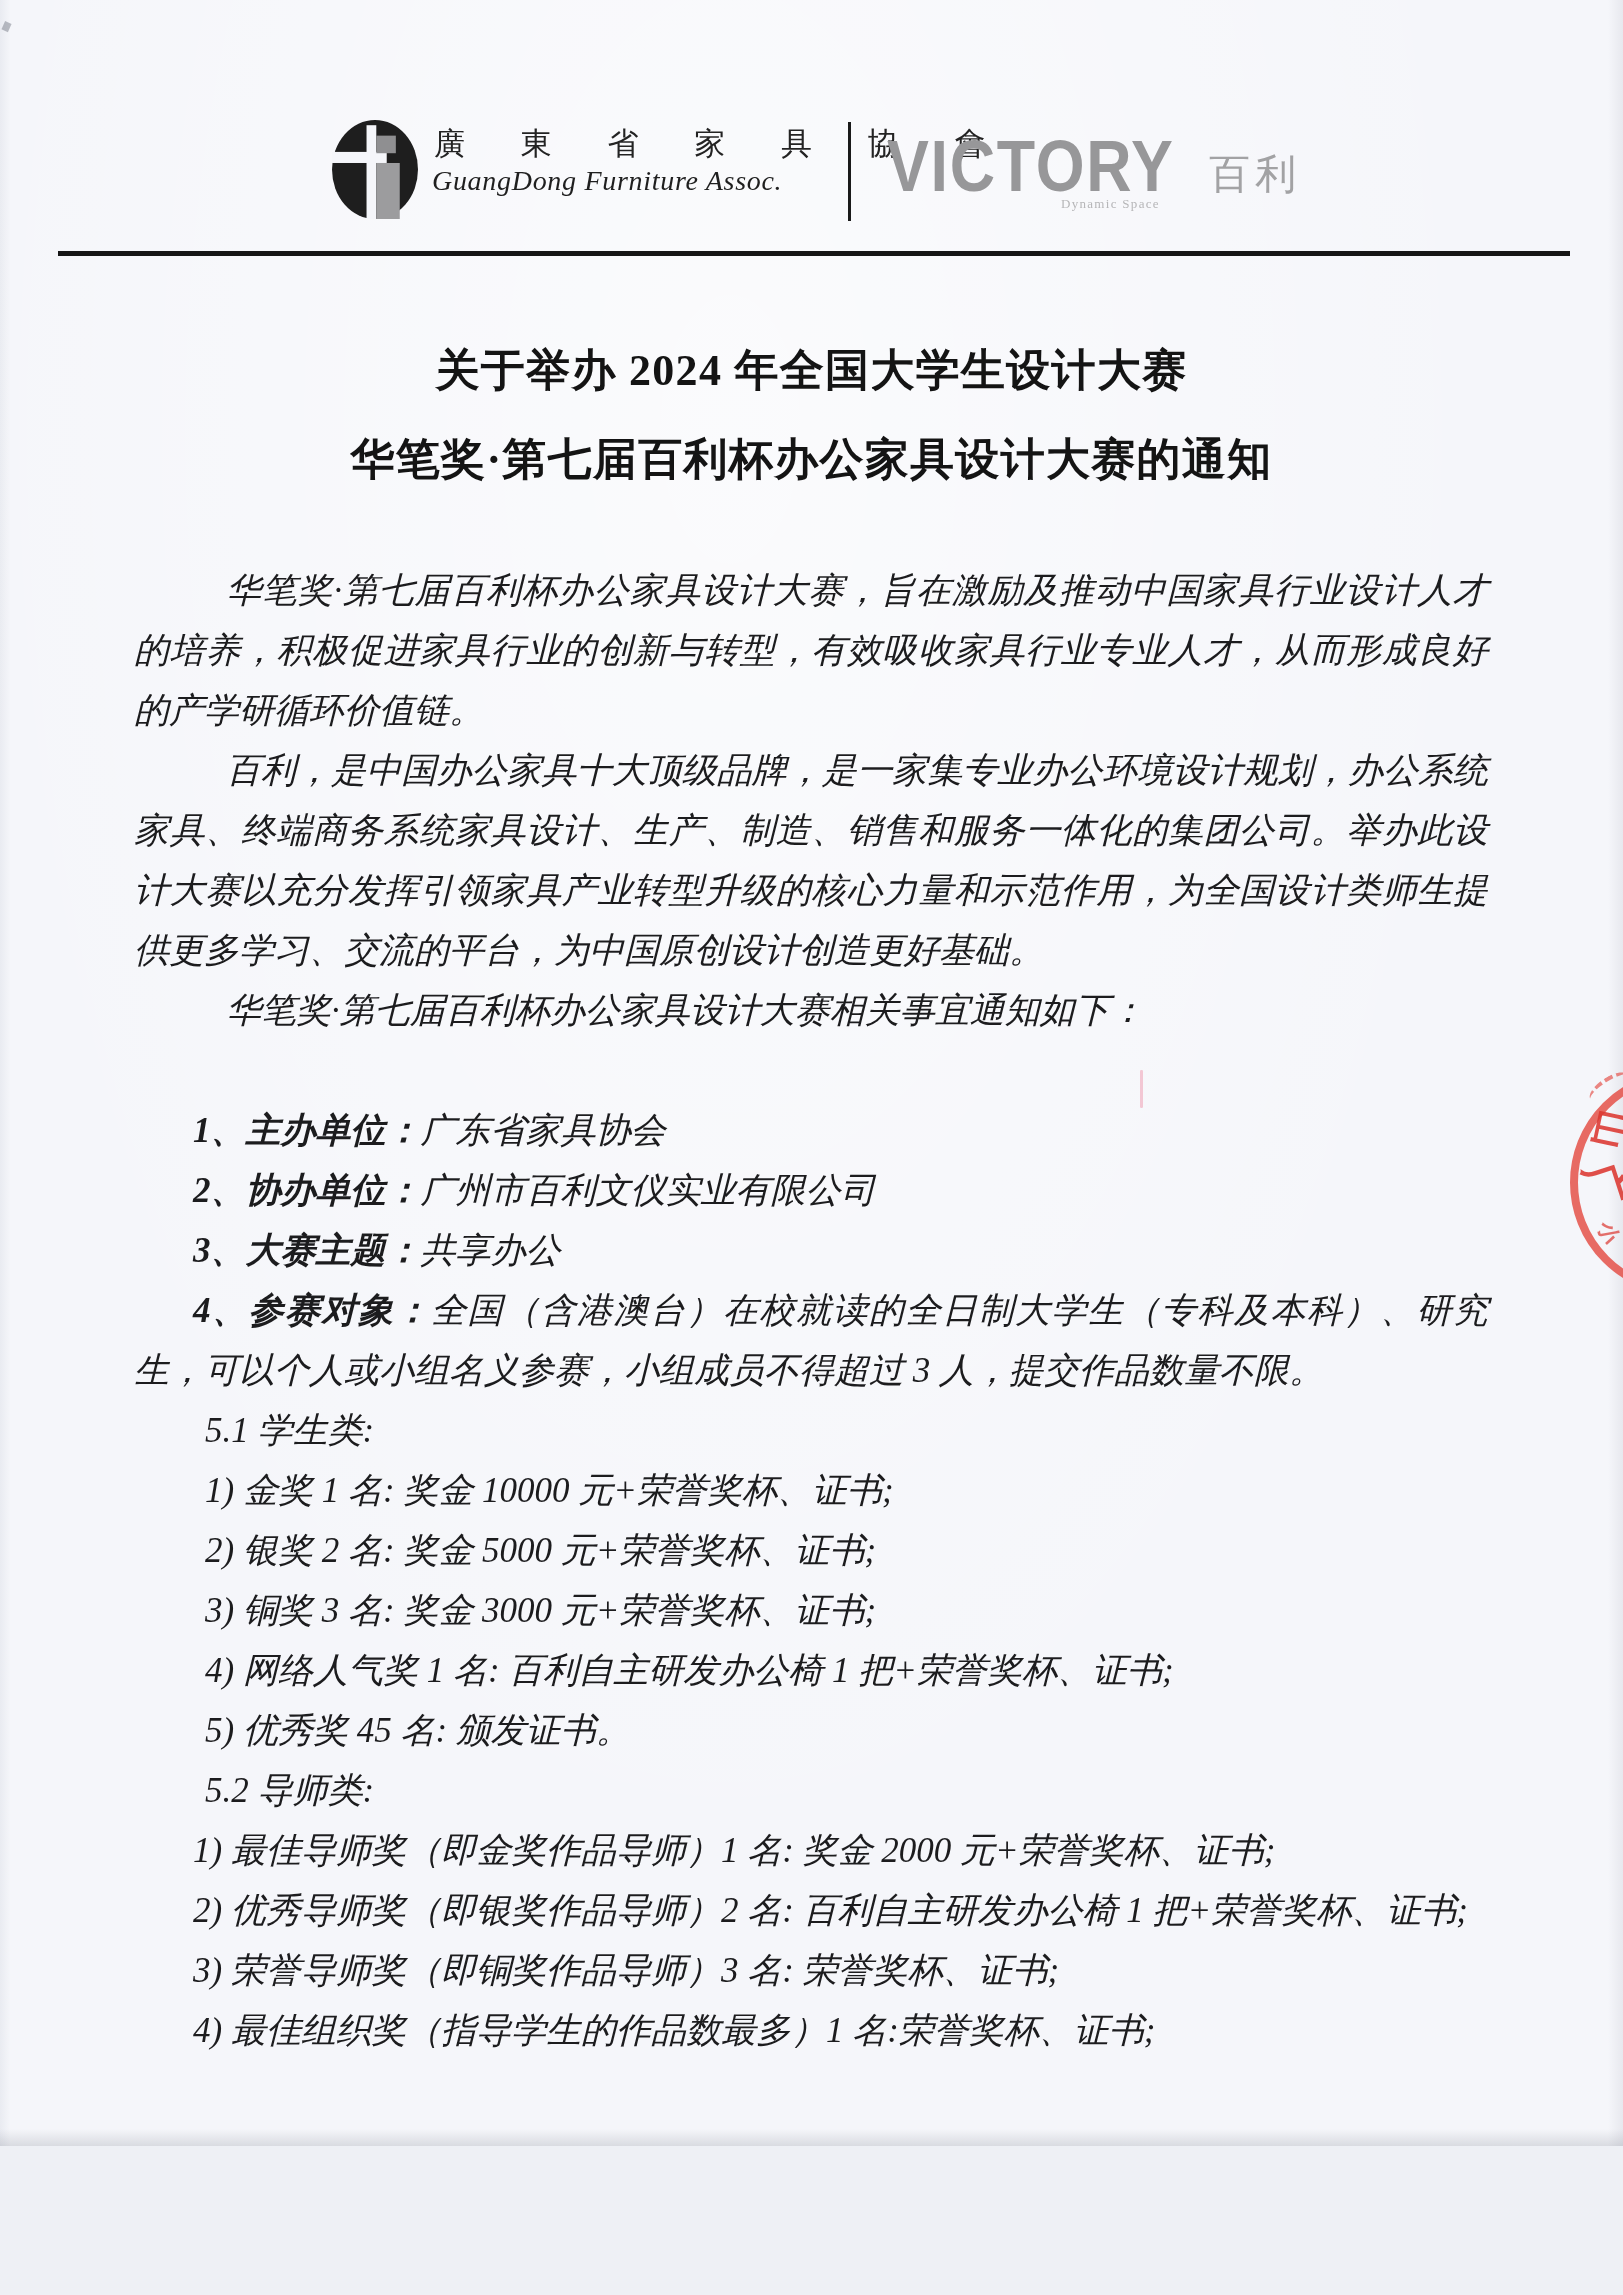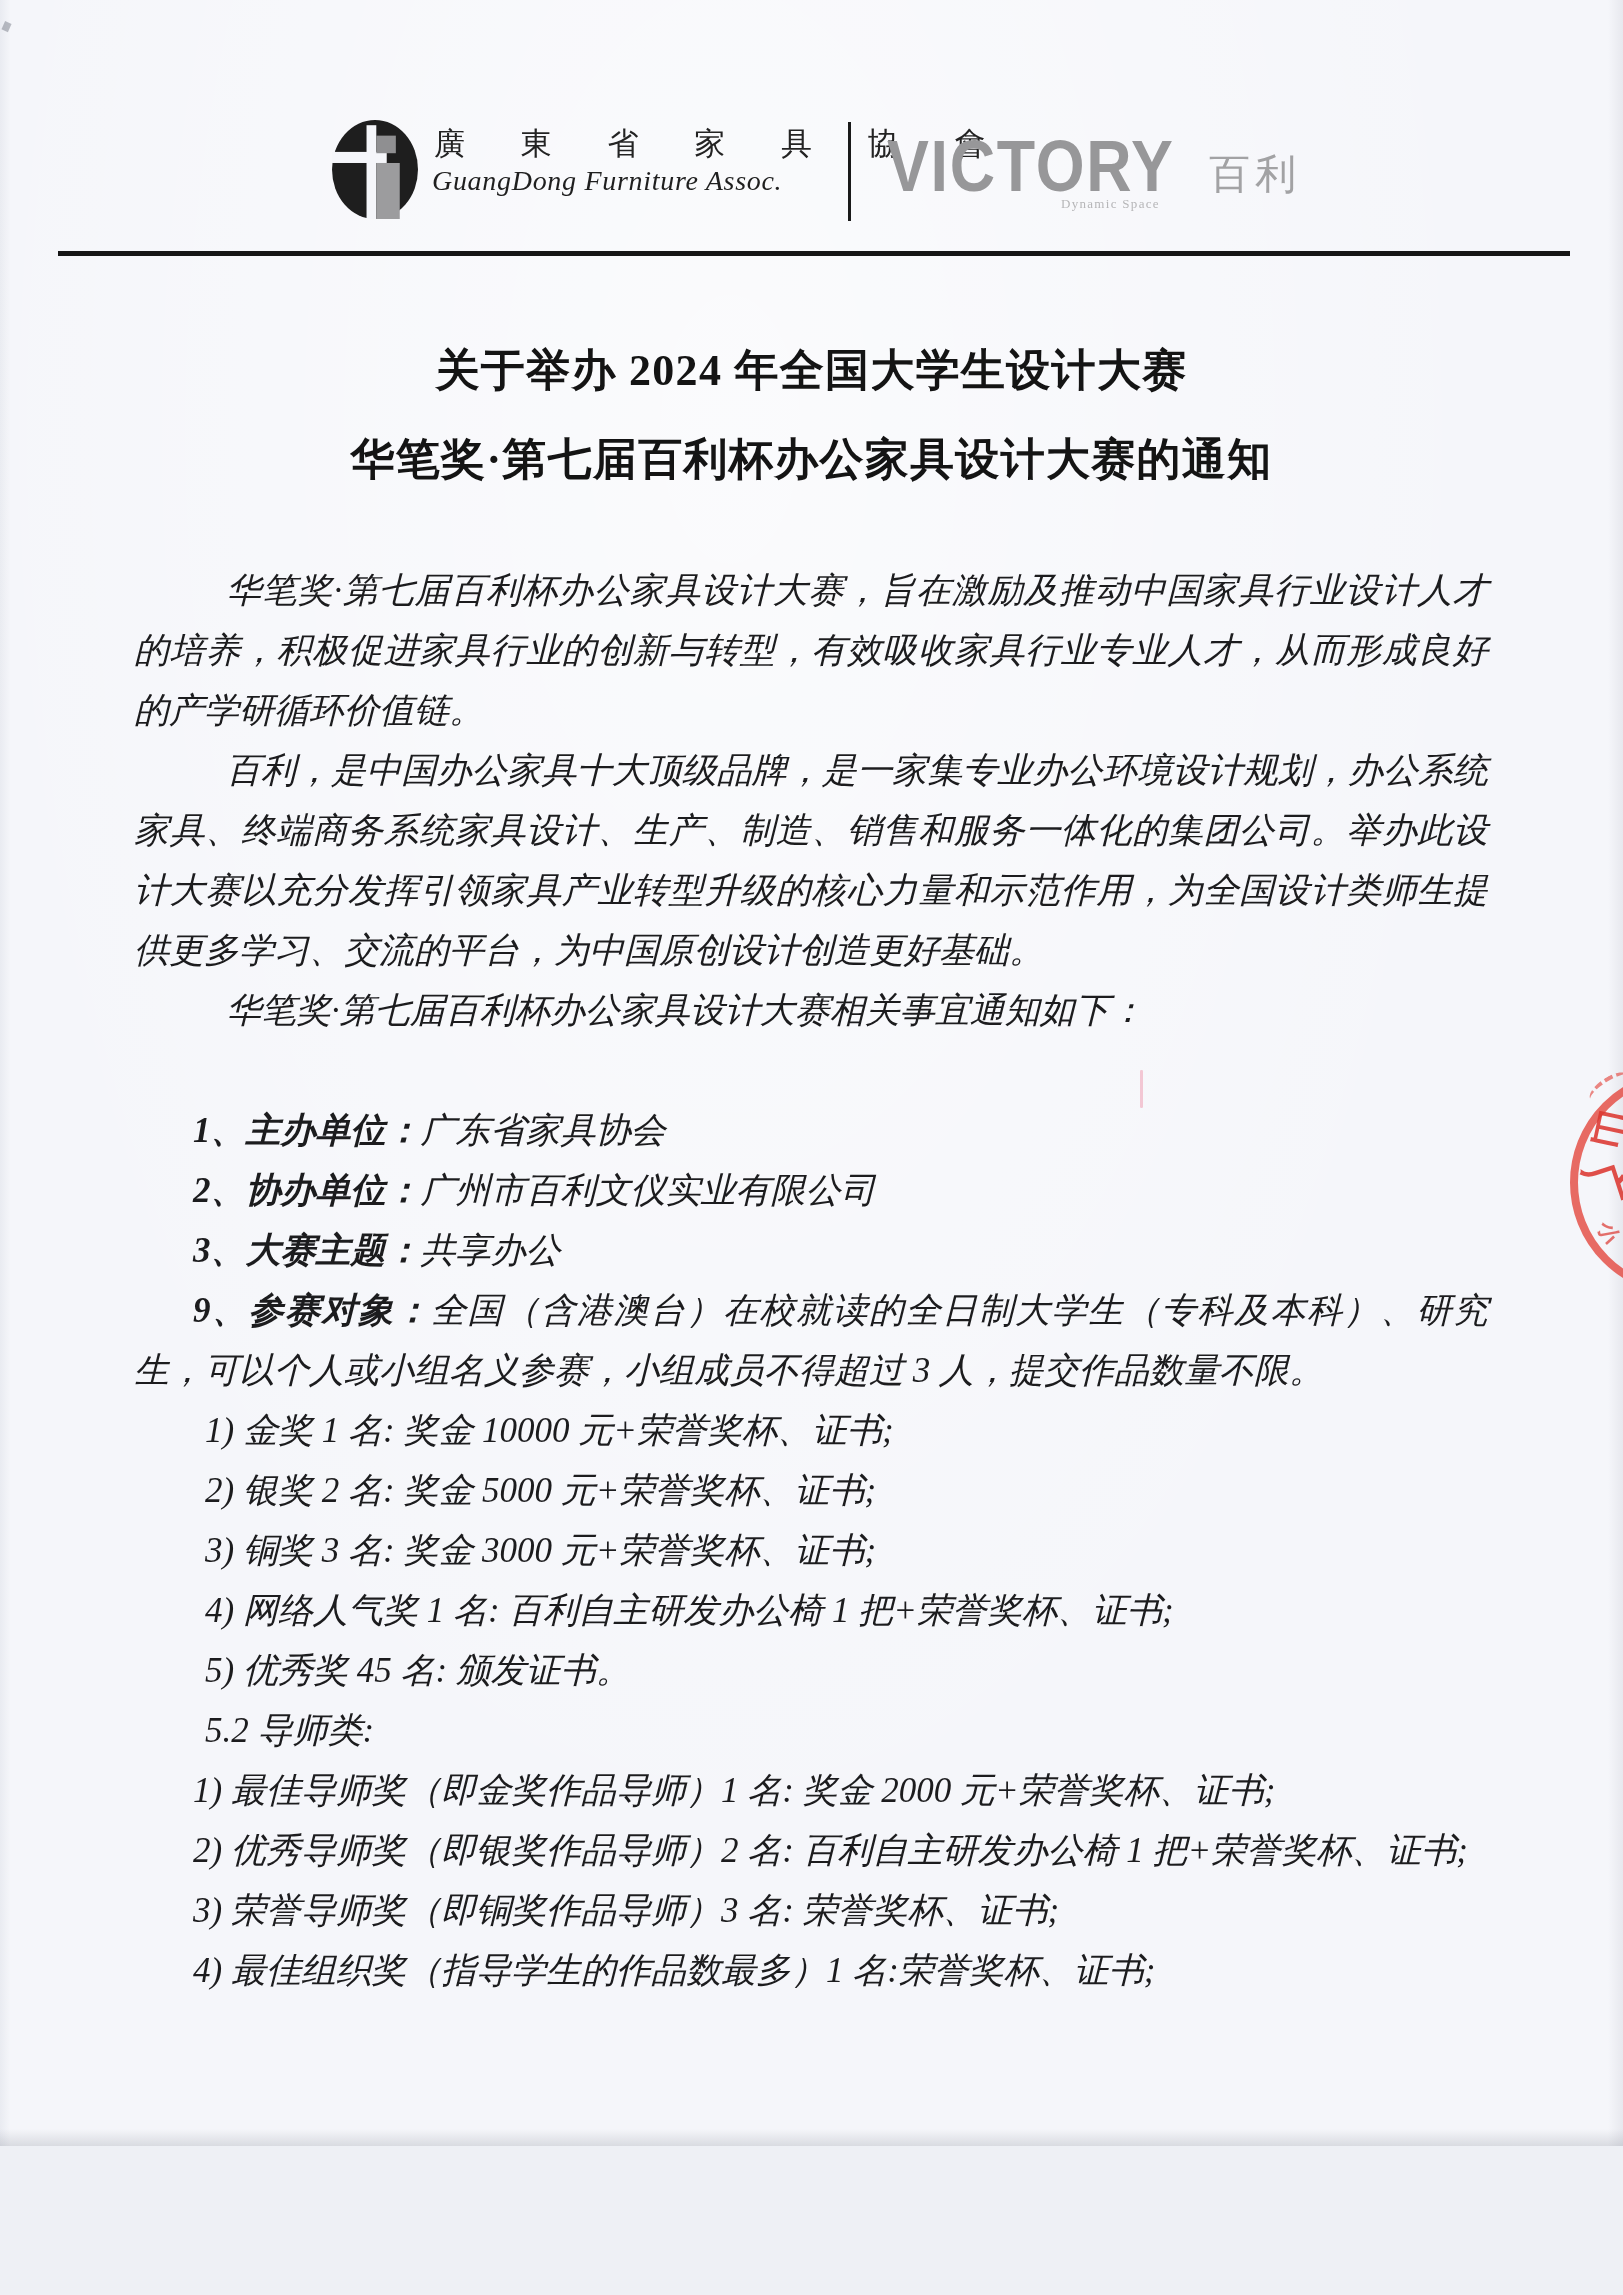--- a/index.html
+++ b/index.html
@@ -132,23 +132,24 @@
     <div class="line item gap-before">
       <span class="item-label">1、主办单位：</span><span>广东省家具协会</span>
     </div>
     <div class="line item">
       <span class="item-label">2、协办单位：</span><span>广州市百利文仪实业有限公司</span>
     </div>
     <div class="line item">
       <span class="item-label">3、大赛主题：</span><span>共享办公</span>
     </div>
     <div class="line item">
-      <span class="item-label">9、参赛对象：</span><span>全国（含港澳台）在校就读的全日制大学生（专科及本科）、研究生，可以个人或小组名义参赛，小组成员不得超过 3 人，提交作品数量不限。</span>
+      <span class="item-label">4、参赛对象：</span><span>全国（含港澳台）在校就读的全日制大学生（专科及本科）、研究生，可以个人或小组名义参赛，小组成员不得超过 3 人，提交作品数量不限。</span>
     </div>
 
+    <div class="line sub-heading">5.1 学生类:</div>
     <div class="line sub">1) 金奖 1 名: 奖金 10000 元+荣誉奖杯、证书;</div>
     <div class="line sub">2) 银奖 2 名: 奖金 5000 元+荣誉奖杯、证书;</div>
     <div class="line sub">3) 铜奖 3 名: 奖金 3000 元+荣誉奖杯、证书;</div>
     <div class="line sub">4) 网络人气奖 1 名: 百利自主研发办公椅 1 把+荣誉奖杯、证书;</div>
     <div class="line sub">5) 优秀奖 45 名: 颁发证书。</div>
 
     <div class="line sub-heading">5.2 导师类:</div>
     <div class="line sub-m">1) 最佳导师奖（即金奖作品导师）1 名: 奖金 2000 元+荣誉奖杯、证书;</div>
     <div class="line sub-m">2) 优秀导师奖（即银奖作品导师）2 名: 百利自主研发办公椅 1 把+荣誉奖杯、证书;</div>
     <div class="line sub-m">3) 荣誉导师奖（即铜奖作品导师）3 名: 荣誉奖杯、证书;</div>

